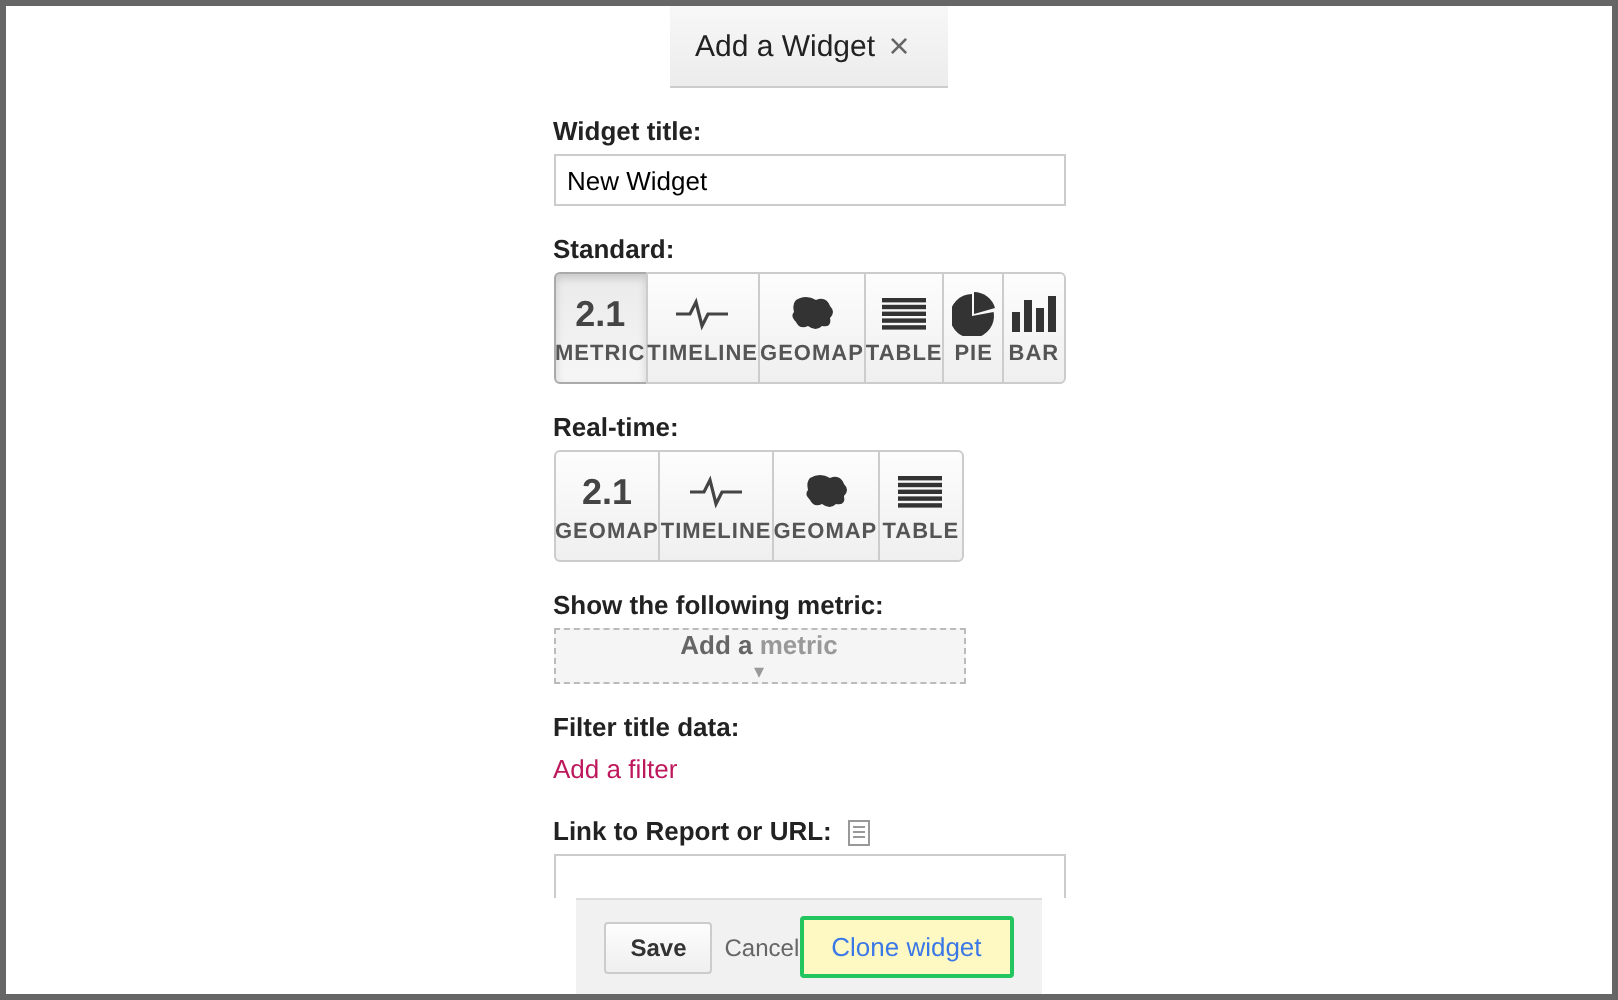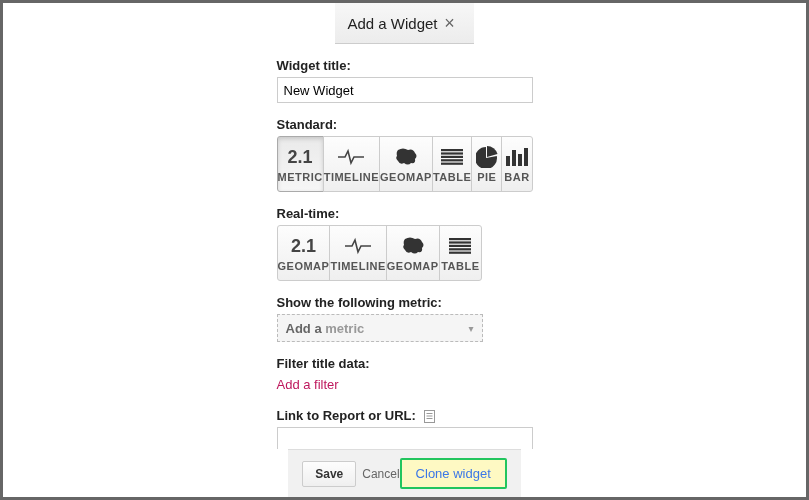--- a/index.html
+++ b/index.html
@@ -118,20 +118,21 @@
       align-items: center;
       justify-content: space-between;
       width: 206px;
       height: 28px;
       padding: 0 8px;
       border: 1px dashed #bbb;
       background: #f5f5f5;
       color: #666;
       font-size: 13px;
       cursor: pointer;
+      flex-direction: column;
     }
     .dropdown-add .caret {
       font-size: 10px;
       color: #999;
     }
     .link-text {
       color: #be185d;
       font-size: 13px;
       cursor: pointer;
       padding: 2px 0;

